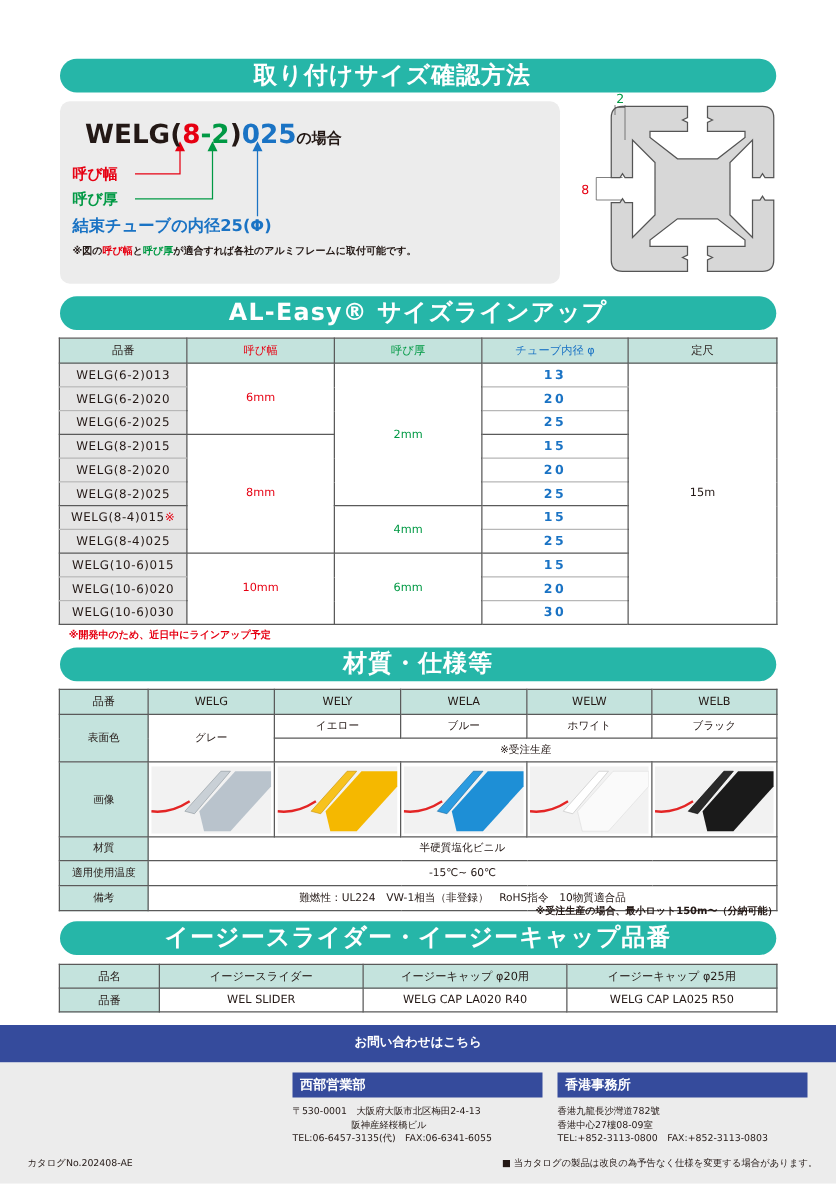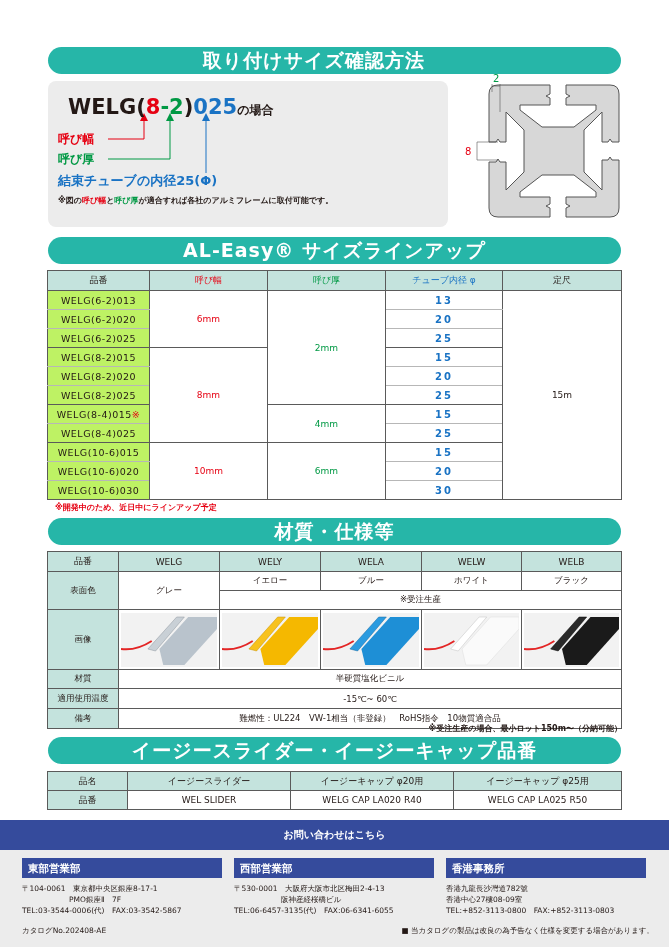--- a/index.html
+++ b/index.html
@@ -40,21 +40,21 @@
 
   
   table { border-collapse: collapse; position: absolute; table-layout: fixed; }
   td, th { border: 1px solid #5a5a5a; text-align: center; vertical-align: middle; font-size: 9px; }
   th { background: #c4e3dd; font-weight: normal; }
   .hdrcell { background: #c4e3dd; margin-left: 44px; }
 
   .lineup { left: 47px; top: 270px; width: 574px; }
   .lineup th { height: 20px; }
   .lineup td { height: 19px; border-color: #5a5a5a; }
-  .lineup td.part { background: #bef264; font-size: 9.5px; letter-spacing: 0.5px; border-bottom-color: #b7b7b7; }
+  .lineup td.part { background: #e5e5e5; font-size: 9.5px; letter-spacing: 0.5px; border-bottom-color: #b7b7b7; }
   .lineup td.part.grp-end { border-bottom-color: #5a5a5a; }
   .lineup td.tube { color: #1a73c4; font-weight: bold; font-size: 10px; letter-spacing: 2px; border-bottom-color: #b7b7b7; }
   .lineup td.tube.grp-end { border-bottom-color: #5a5a5a; }
   .c-red { color: #e60012; }
   .c-green { color: #009944; }
   .c-blue { color: #1a73c4; }
   .foot-note { position: absolute; left: 55px; top: 502px; font-size: 8px; color: #e60012; font-weight: bold; }
 
   .spec { left: 47px; top: 551px; width: 574px; }
   .spec th { height: 20px; font-size: 9px; }
@@ -302,26 +302,20 @@
     <td class="hdrcell">品番</td>
     <td>WEL SLIDER</td>
     <td>WELG CAP LA020 R40</td>
     <td>WELG CAP LA025 R50</td>
   </tr>
 </tbody>
   </table>
 
 <div class="footer-band">お問い合わせはこちら</div>
 <div class="footer">
-  <div class="office o1">
-    <div class="ttl">東部営業部</div>
-    <div class="ln addr">〒104-0061　東京都中央区銀座8-17-1</div>
-    <div class="ln indent">PMO銀座Ⅱ　7F</div>
-    <div class="ln">TEL:03-3544-0006(代)　FAX:03-3542-5867</div>
-  </div>
   <div class="office o2">
     <div class="ttl">西部営業部</div>
     <div class="ln addr">〒530-0001　大阪府大阪市北区梅田2-4-13</div>
     <div class="ln indent">阪神産経桜橋ビル</div>
     <div class="ln">TEL:06-6457-3135(代)　FAX:06-6341-6055</div>
   </div>
   <div class="office o3">
     <div class="ttl">香港事務所</div>
     <div class="ln addr">香港九龍長沙灣道782號</div>
     <div class="ln">香港中心27樓08-09室</div>

